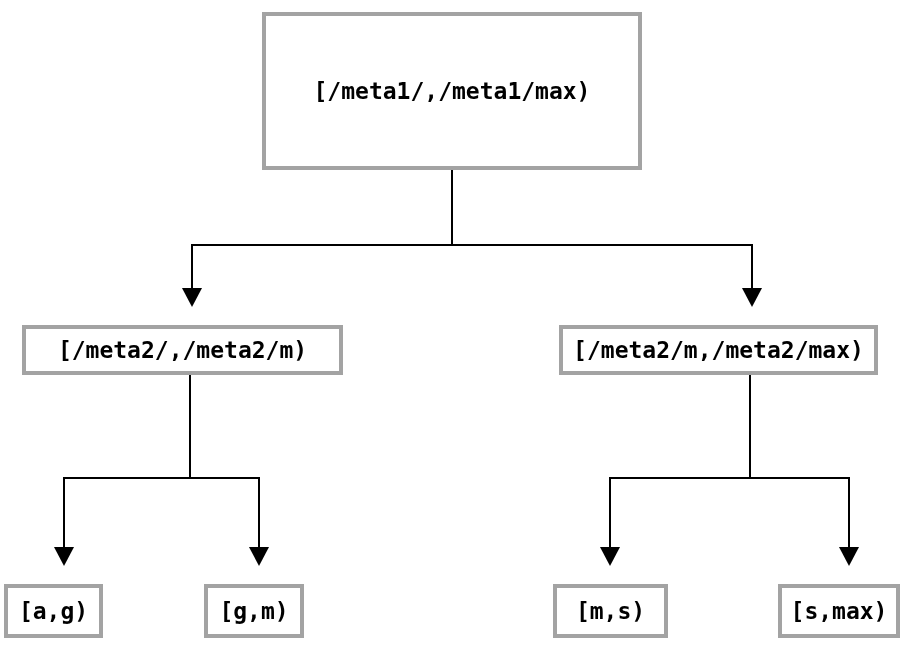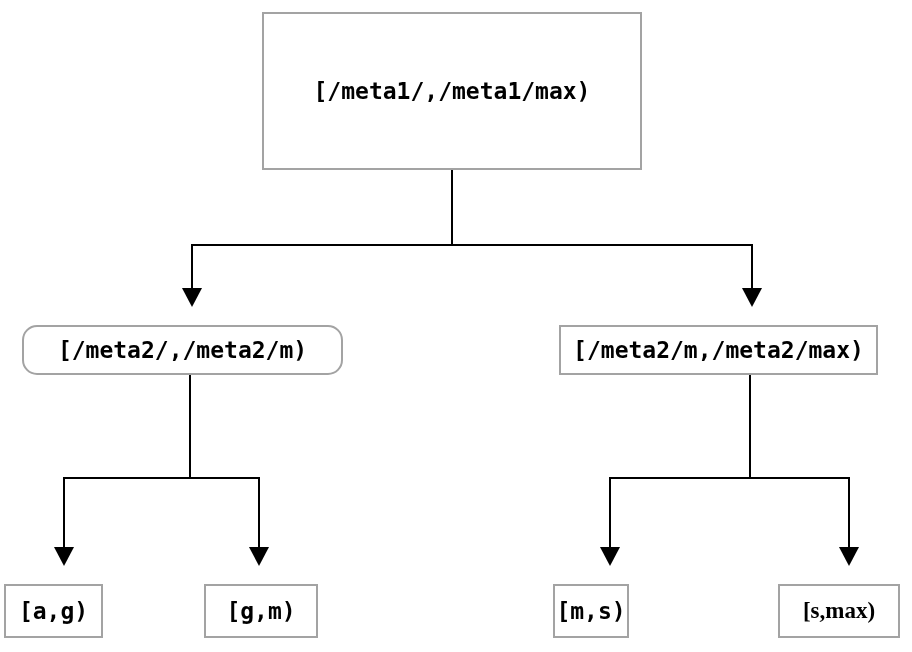--- a/index.html
+++ b/index.html
@@ -27,39 +27,39 @@
     stroke-width: 2;
     fill: none;
   }
   .edges-svg polygon {
     fill: #000000;
     stroke: none;
   }
   .node {
     position: absolute;
     box-sizing: border-box;
-    border: 2px solid #a3a3a3;
+    border: 4px solid #a3a3a3;
     background: #ffffff;
     color: #000000;
     display: flex;
     align-items: center;
     justify-content: center;
     font-size: 23px;
     font-weight: bold;
     white-space: nowrap;
     letter-spacing: 0px;
   }
   
   .node-root    { left: 262px; top: 12px;  width: 380px; height: 158px; }
-  .node-l2left  { left: 22px;  top: 325px; width: 321px; height: 50px; border-radius: 15px;  }
+  .node-l2left  { left: 22px;  top: 325px; width: 321px; height: 50px;  }
   .node-l2right { left: 559px; top: 325px; width: 319px; height: 50px;  }
   .node-ag      { left: 4px;   top: 584px; width: 99px;  height: 54px;  }
-  .node-gm      { left: 204px; top: 584px; width: 114px; height: 54px;  }
-  .node-ms      { left: 553px; top: 584px; width: 76px;  height: 54px;  }
-  .node-smax    { left: 778px; top: 584px; width: 122px; height: 54px; font-family: Liberation Serif, serif;  }
+  .node-gm      { left: 204px; top: 584px; width: 100px; height: 54px;  }
+  .node-ms      { left: 553px; top: 584px; width: 115px;  height: 54px;  }
+  .node-smax    { left: 778px; top: 584px; width: 122px; height: 54px;  }
 </style>
 </head>
 <body>
 
 <div class="canvas">
 
   <svg class="edges-svg" viewBox="0 0 912 652" xmlns="http://www.w3.org/2000/svg">
 
     <g>
       <path d="M452,170 L452,245"></path>

